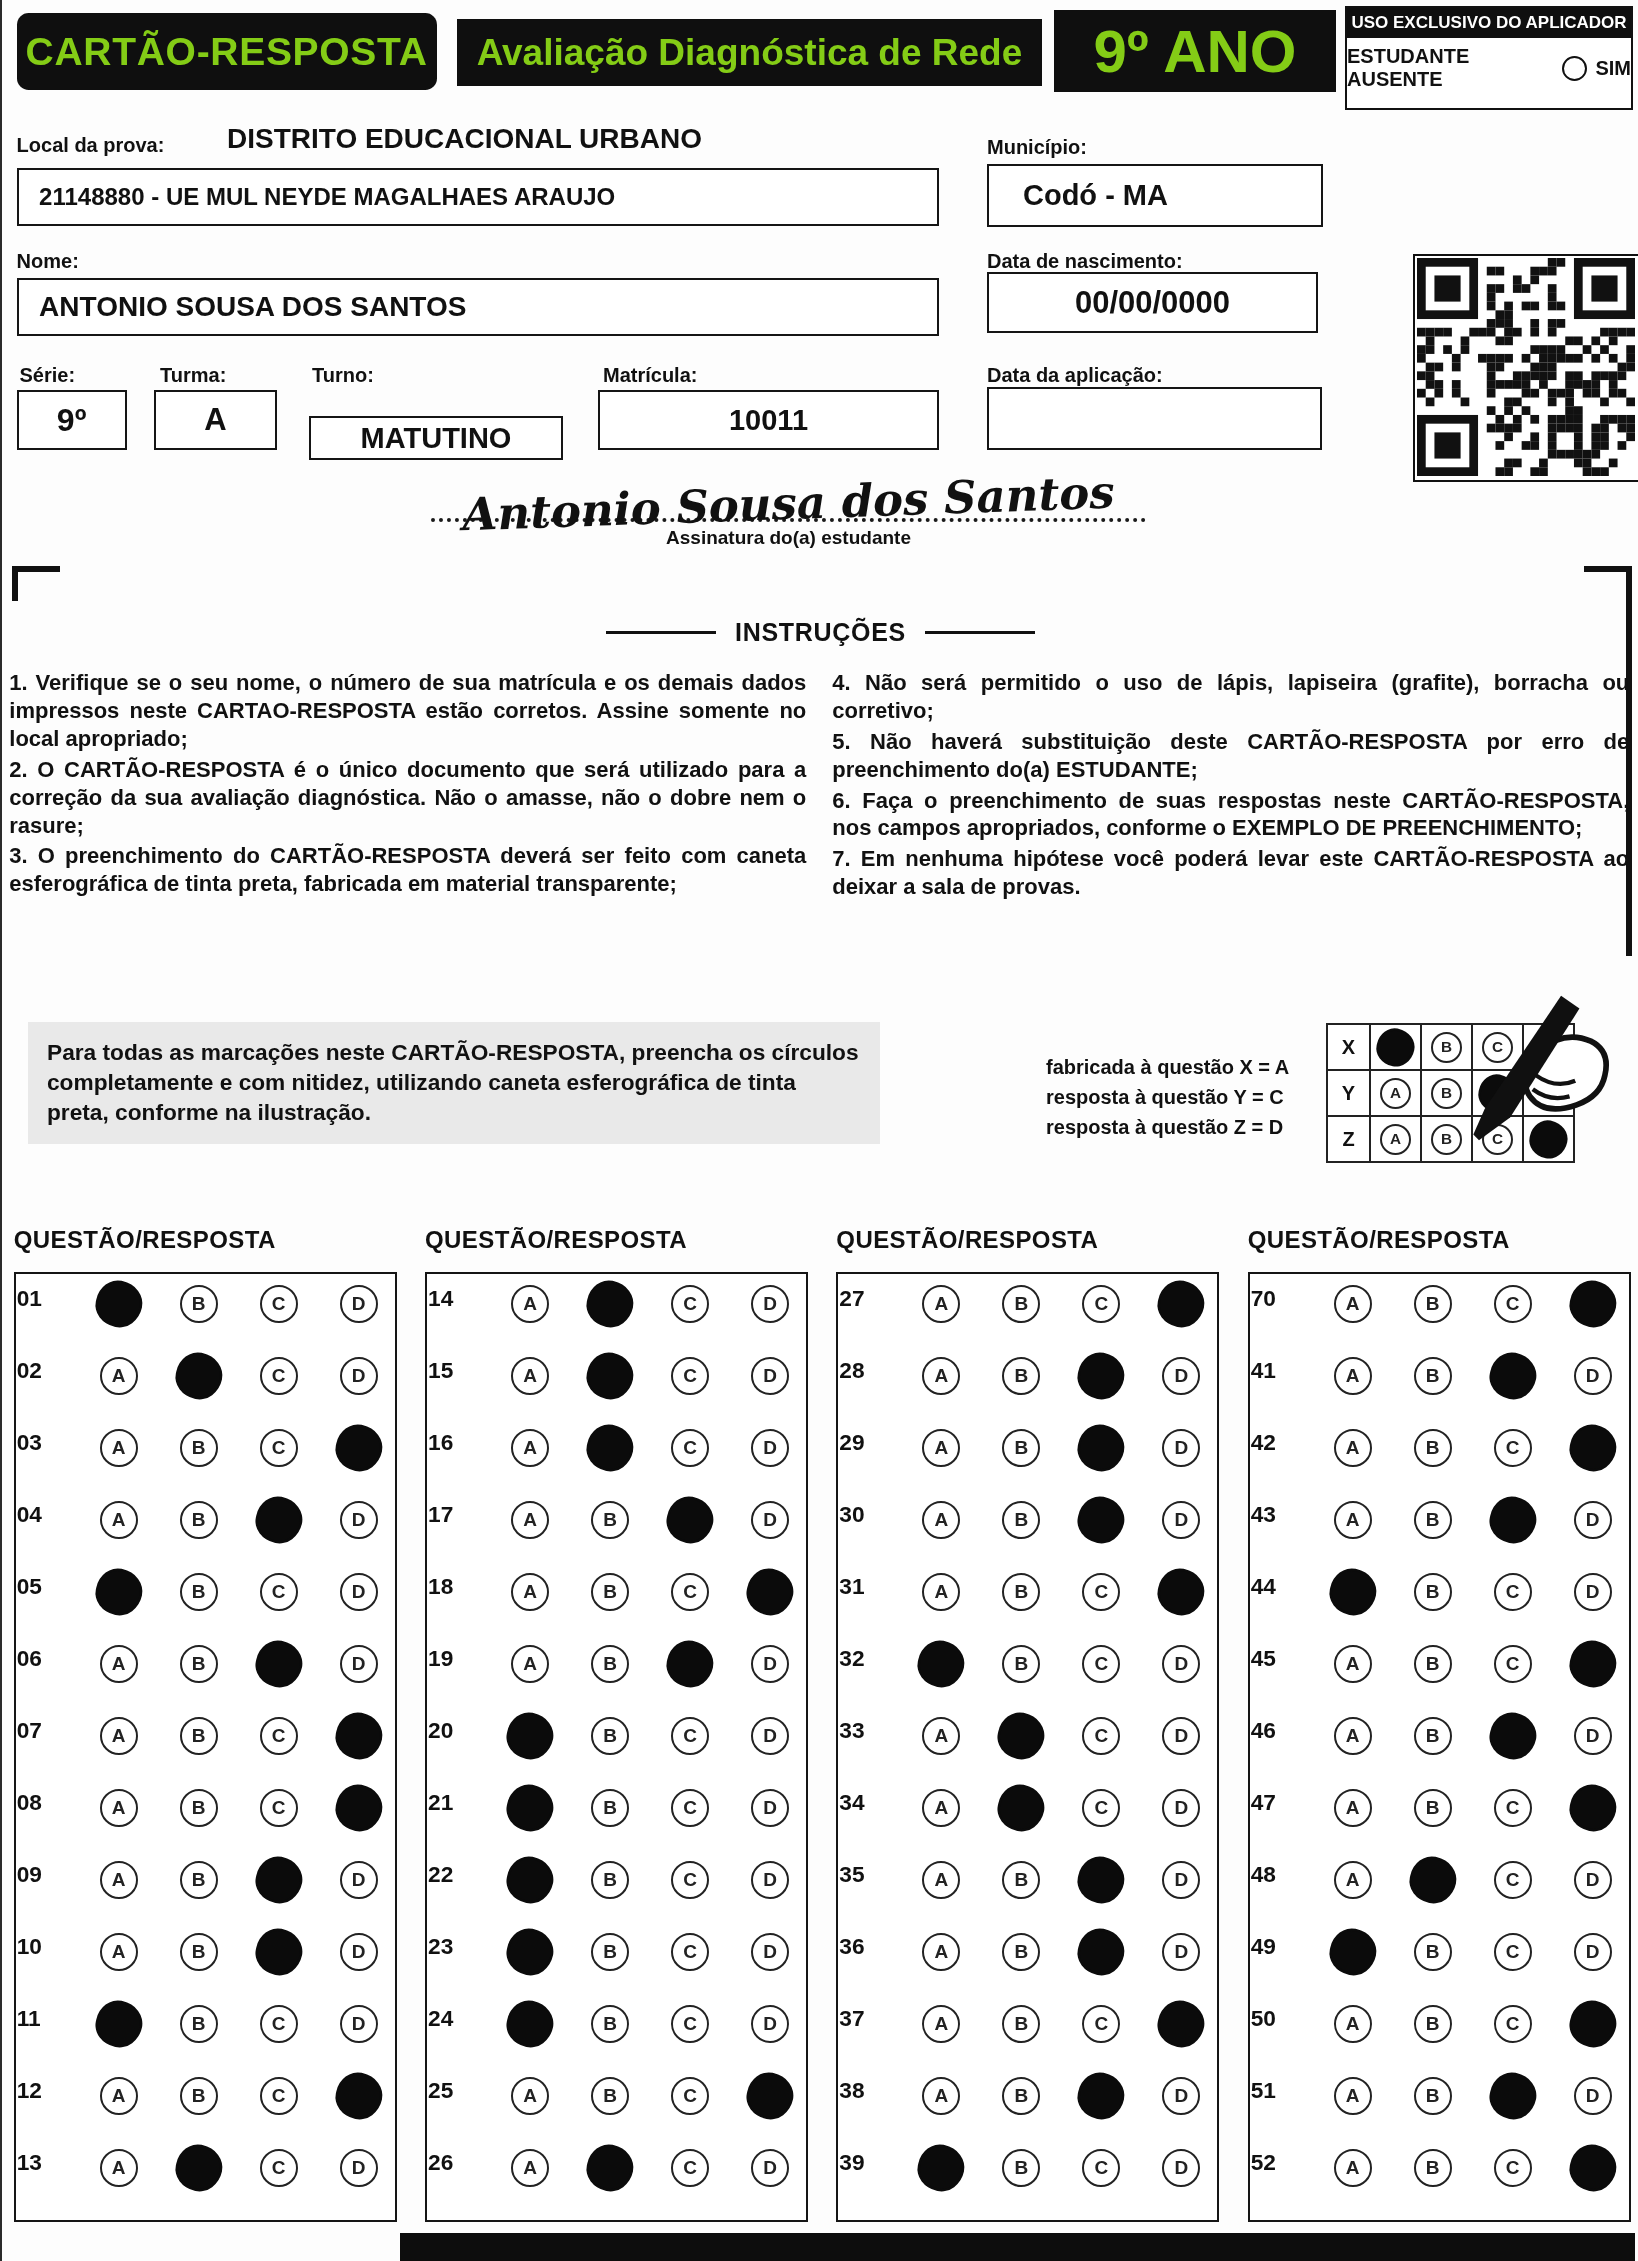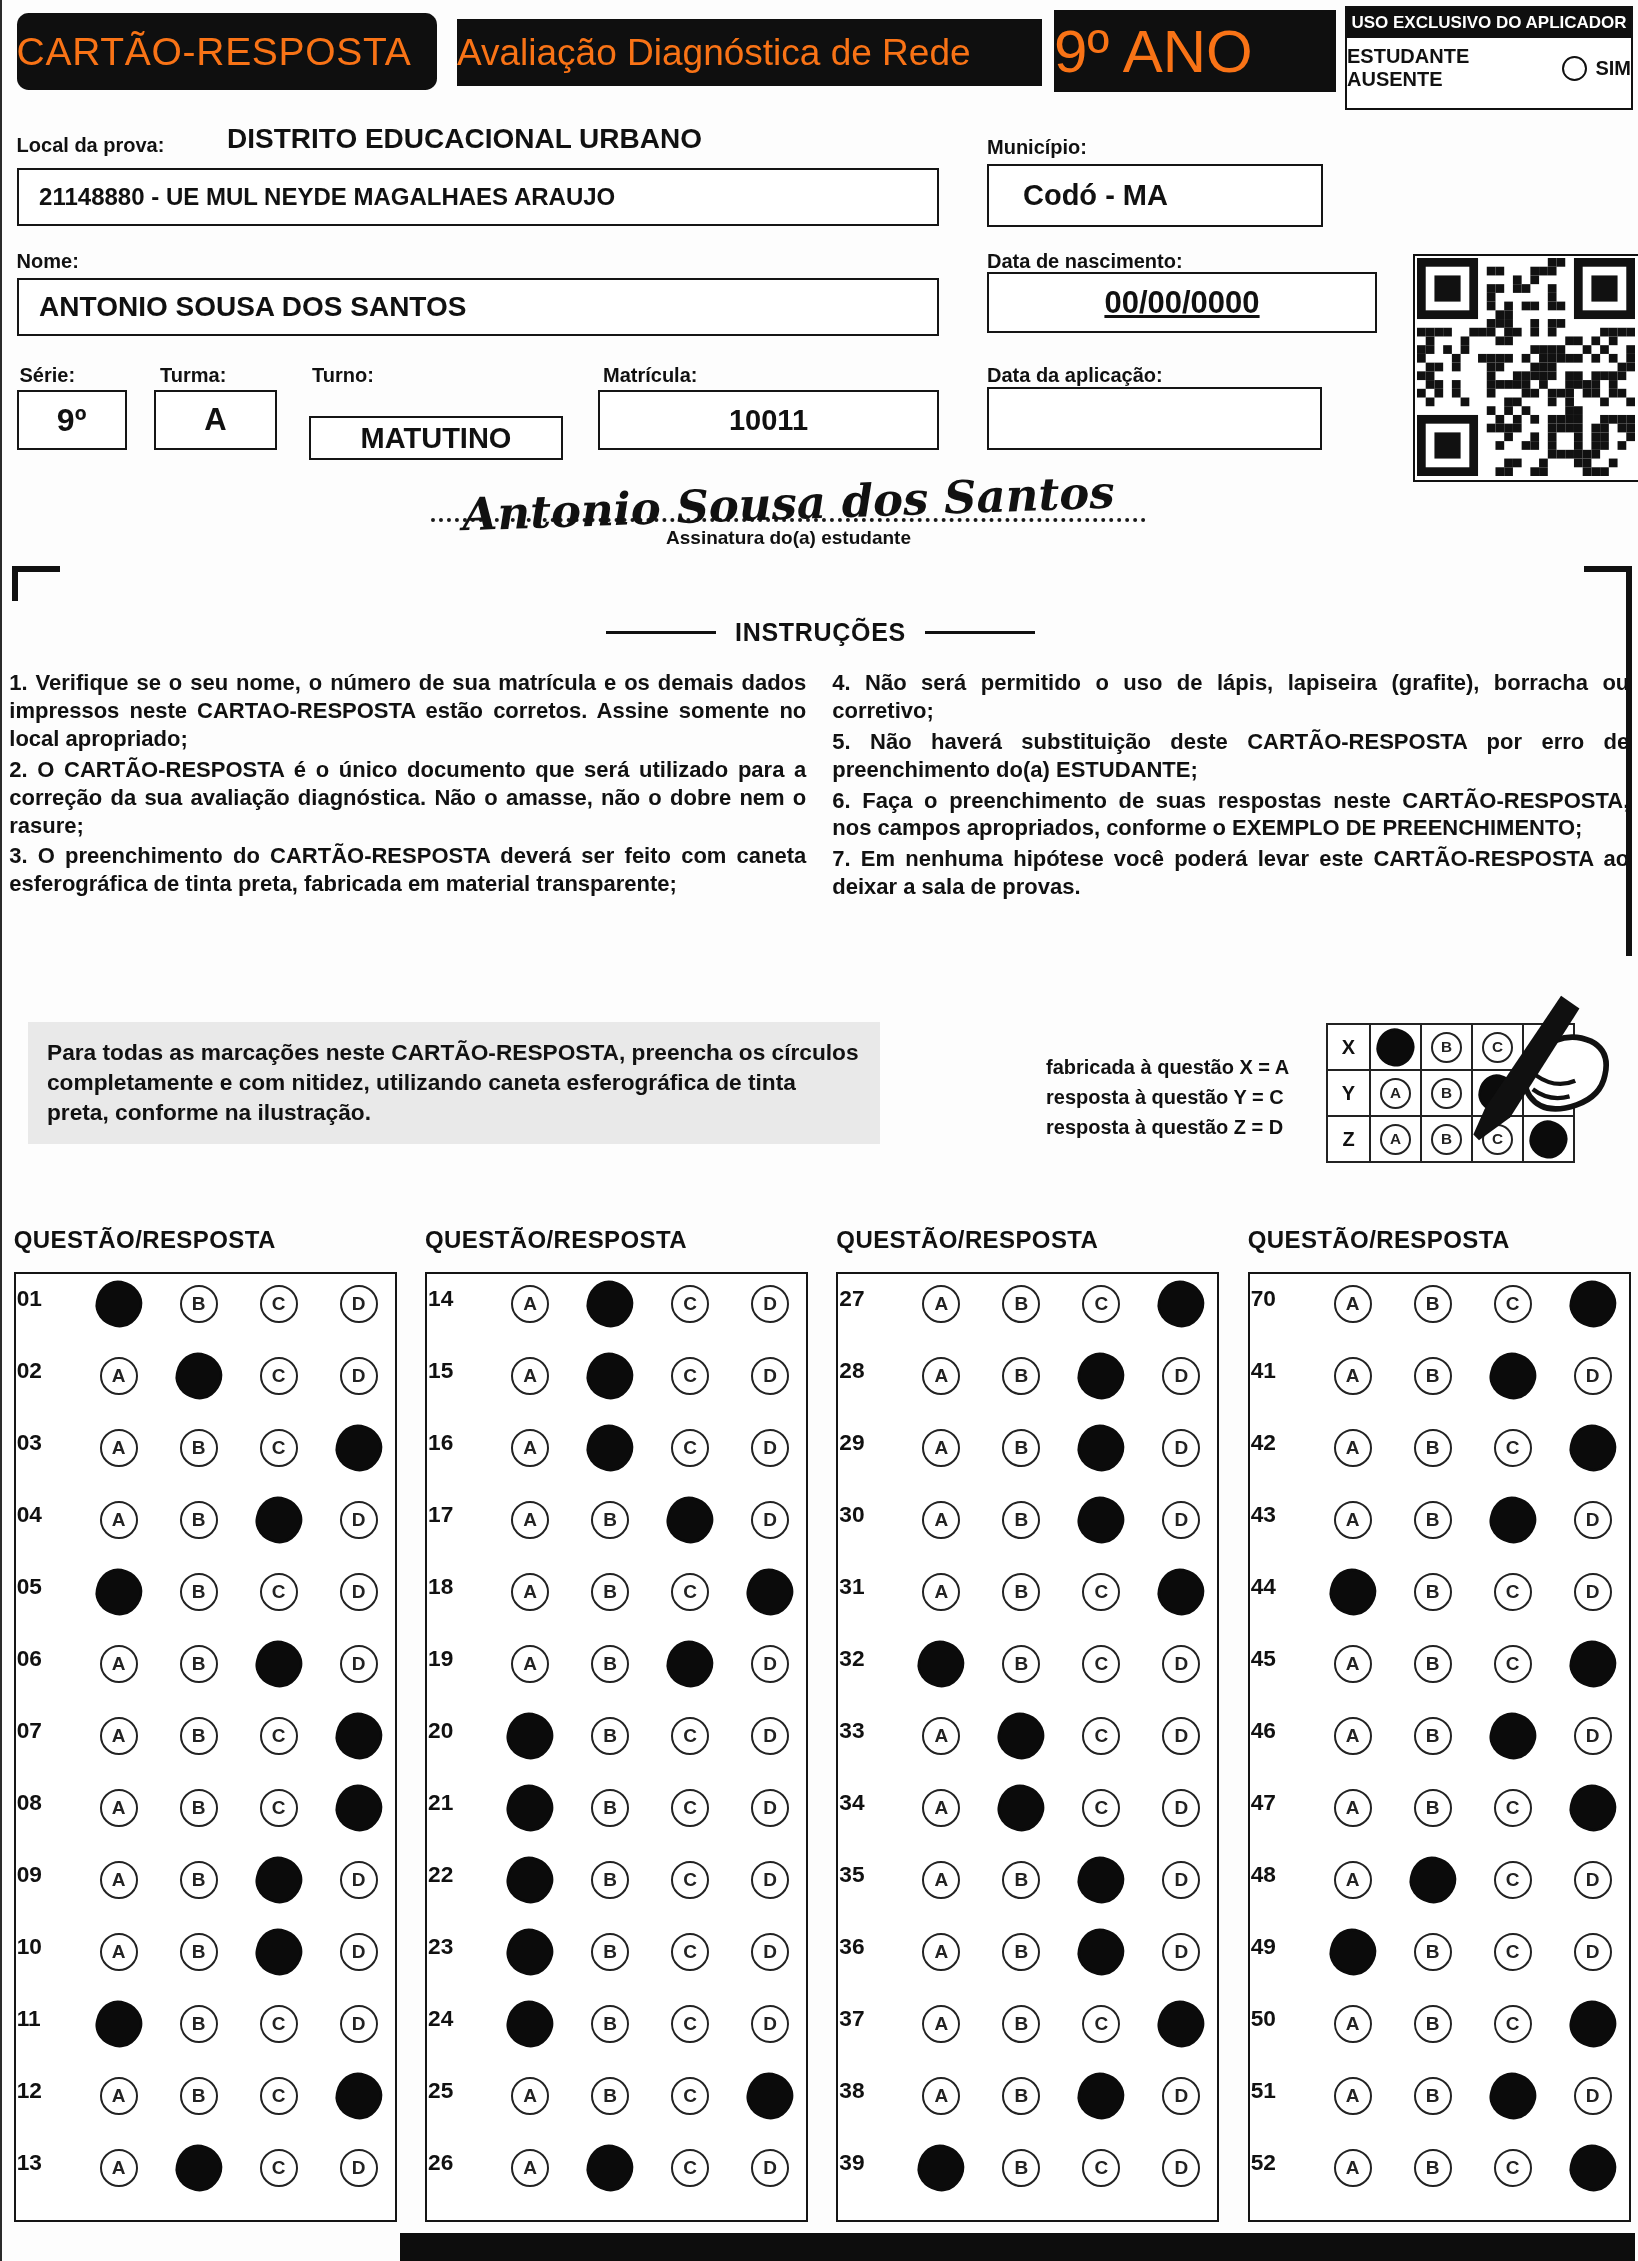--- a/index.html
+++ b/index.html
@@ -1,18 +1,18 @@
 <!DOCTYPE html>
 <html style="font-size:11.7px"><head>
 <meta charset="utf-8">
 <style>
   html,body{margin:0;padding:0;background:#8f8f8f;}
   .page{position:relative;width:1639px;height:2261px;background:#fdfdfd;font-family:"Liberation Sans",sans-serif;color:#111;overflow:hidden;border-left:2.2px solid #2b2b2b;box-sizing:border-box;}
 
-  .blackbox{position:absolute;background:#0f0f0f;color:#f97316;display:flex;align-items:center;font-weight:400;box-sizing:border-box;}
+  .blackbox{position:absolute;background:#0f0f0f;color:#84cc16;display:flex;align-items:center;justify-content:center;font-weight:700;box-sizing:border-box;}
   .hdr-card{left:14.6px;top:13px;width:420px;height:77px;border-radius:11.7px;font-size:39px;letter-spacing:0.7px;}
   .hdr-exam{left:455px;top:19px;width:585px;height:67px;font-size:37px;}
   .hdr-grade{left:1052px;top:10.2px;width:282px;height:82px;font-size:60px;}
 
   .aplicador{position:absolute;left:1343px;top:5.8px;width:288px;height:104px;border:2.9px solid #111;background:#fff;box-sizing:border-box;}
   .apl-head{background:#0f0f0f;color:#fff;font-size:17px;font-weight:700;text-align:center;padding:5.1px 0;}
   .apl-body{display:flex;align-items:center;justify-content:center;gap:8.8px;height:61px;font-size:20px;font-weight:700;}
   .apl-circle{width:25px;height:25px;border:2.9px solid #111;border-radius:50%;background:#fff;box-sizing:border-box;flex:none;}
 
   .lbl{position:absolute;font-size:20px;font-weight:700;color:#111;white-space:nowrap;}
@@ -99,21 +99,21 @@
   <div class="fbox" style="left:985px;top:164px;width:336px;height:63px;font-size:29px;padding-left:34px;">
     <span>Codó - MA</span>
   </div>
 
   <div class="lbl" style="left:14.6px;top:250px;">Nome:</div>
   <div class="lbl" style="left:985px;top:250px;">Data de nascimento:</div>
 
   <div class="fbox" style="left:14.6px;top:278px;width:922px;height:58px;font-size:28px;padding-left:20.5px;">
     <span>ANTONIO SOUSA DOS SANTOS</span>
   </div>
-  <div class="fbox center" style="left:985px;top:272px;width:390px;height:61px;font-size:31px;text-decoration:underline;">
+  <div class="fbox center" style="left:985px;top:272px;width:331px;height:61px;font-size:31px;">
     <span>00/00/0000</span>
   </div>
 
   <div class="qr-wrap">
     <svg viewBox="0 0 300 300" xmlns="http://www.w3.org/2000/svg">
         <rect x="180" y="0" width="12" height="12" fill="#111"></rect>
         <rect x="192" y="0" width="12" height="12" fill="#111"></rect>
         <rect x="96" y="12" width="12" height="12" fill="#111"></rect>
         <rect x="108" y="12" width="12" height="12" fill="#111"></rect>
         <rect x="156" y="12" width="12" height="12" fill="#111"></rect>

